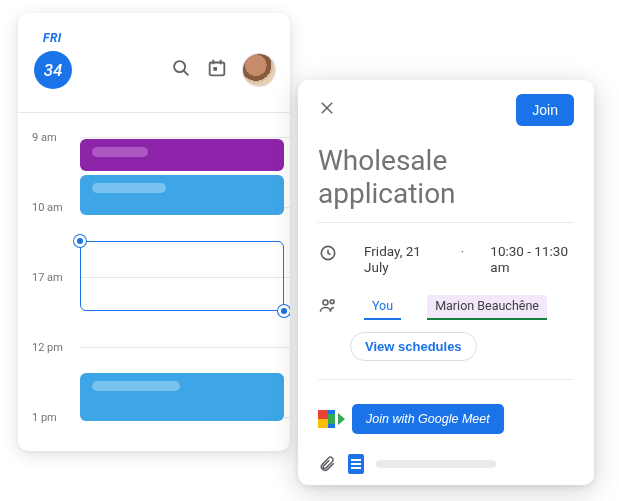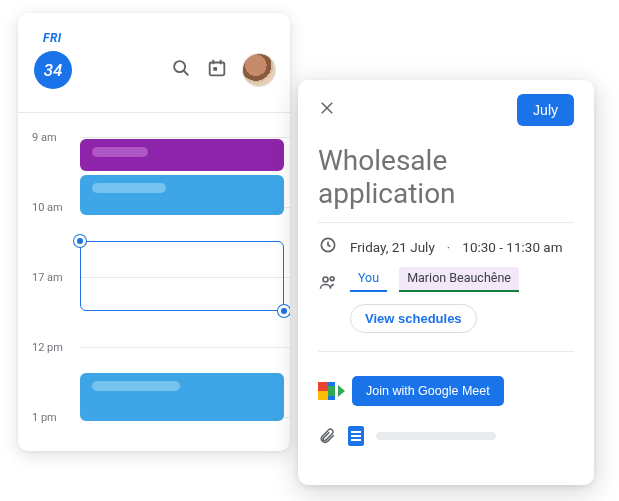--- a/index.html
+++ b/index.html
@@ -154,23 +154,23 @@
   }
   .event-title {
     font-size:28px;
     color:#737373;
     margin:18px 0 12px 0;
     font-weight:400;
   }
   .thin-rule { border:none; border-top:1px solid #e8eaed; margin:0; }
   .row {
     display:flex;
-    align-items:flex-end;
-    gap:12px;
-    margin-top:12px;
+    align-items:flex-start;
+    gap:26px;
+    margin-top:20px;
     font-size:13.5px;
     color:#3c4043;
   }
   .row svg { width:20px; height:20px; stroke:#5f6368; fill:none; stroke-width:2; flex-shrink:0; }
   .dot-sep { color:#5f6368; }
   .chip {
     font-size:12.5px;
     padding:3px 8px 5px;
     border-radius:3px 3px 0 0;
   }
@@ -207,20 +207,21 @@
   .meet-logo .tri{position:absolute;right:-5px;top:3px;width:0;height:0;border-top:6px solid transparent;border-bottom:6px solid transparent;border-right:7px solid #34a853;transform:scaleX(-1);}
   .meet-btn {
     background:#1a73e8;
     color:#fff;
     border:none;
     border-radius:5px;
     padding:8px 14px;
     font-size:12.5px;
     font-weight:500;
     cursor:pointer;
+    font-style:italic;
   }
   .attach-row { display:flex; align-items:center; gap:12px; margin-top:20px; }
   .attach-row svg { width:18px; height:18px; stroke:#5f6368; fill:none; stroke-width:2;}
   .doc-chip {
     width:16px;height:20px;background:#1a73e8;border-radius:2px;position:relative;
   }
   .doc-chip::before,.doc-chip::after{content:"";position:absolute;left:3px;right:3px;height:1.5px;background:#fff;}
   .doc-chip::before{top:5px;}
   .doc-chip::after{top:9px;box-shadow:0 4px 0 #fff;}
   .attach-placeholder{flex:1;height:8px;background:#e8eaed;border-radius:4px;max-width:120px;}
@@ -284,21 +285,21 @@
 </div>
 
 <div class="detail-panel">
   <div class="detail-top">
     <span class="close-x">
       <svg viewBox="0 0 24 24">
           <line x1="5" y1="5" x2="19" y2="19"></line>
           <line x1="19" y1="5" x2="5" y2="19"></line>
         </svg>
     </span>
-    <button class="save-btn">July</button>
+    <button class="save-btn">Join</button>
   </div>
 
   <div class="event-title">Wholesale application</div>
   <hr class="thin-rule">
 
   <div class="row">
     <svg viewBox="0 0 24 24">
         <circle cx="12" cy="12" r="8"></circle>
         <polyline points="12 8 12 12 15 14"></polyline>
       </svg>

